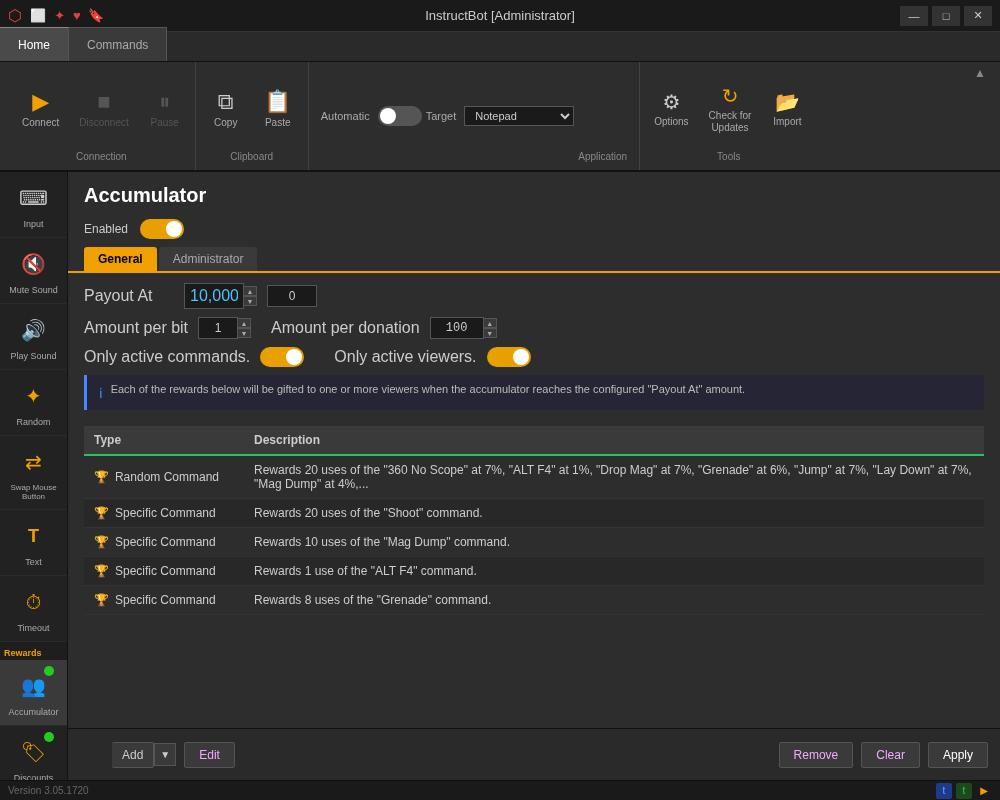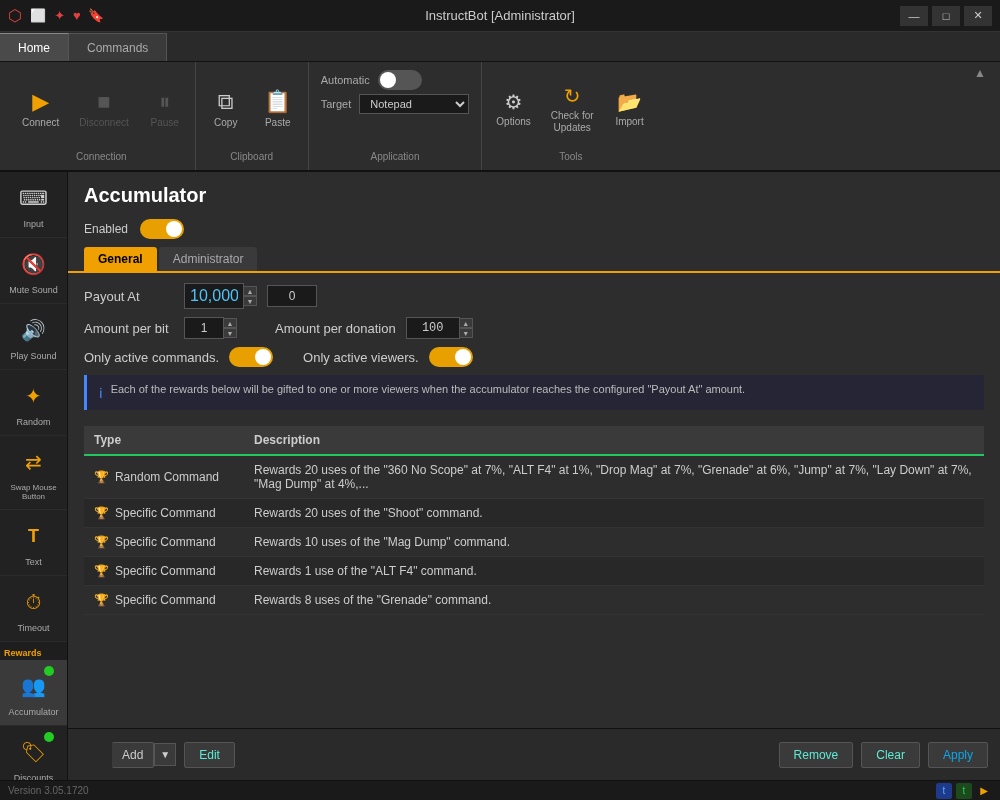--- a/index.html
+++ b/index.html
@@ -62,21 +62,21 @@
       border-bottom: 1px solid #111;
     }
     .tab {
       padding: 12px 18px;
       background: #3a3a3a;
       color: #aaa;
       cursor: pointer;
       border-top: 1px solid #555;
       border-right: 1px solid #555;
       font-size: 12px;
-      height: 28px;
+      height: 34px;
       display: flex;
       align-items: center;
     }
     .tab.active {
       background: #4a4a4a;
       color: #fff;
       border-top: 1px solid #888;
     }
 
     
@@ -148,21 +148,21 @@
       border-radius: 50%;
       top: 2px;
       left: 2px;
       transition: left 0.2s;
     }
     .toggle-switch.on::after { left: 26px; }
 
     
     .app-group {
       display: flex;
-      flex-direction: column;
+      flex-direction: row;
       gap: 4px;
       padding: 8px 12px;
       border-right: 1px solid #444;
       height: 100%;
       justify-content: center;
     }
     .app-row {
       display: flex;
       align-items: center;
       gap: 8px;
@@ -311,21 +311,21 @@
       border-top: 2px solid #f0a000;
     }
     .form-row {
       display: flex;
       align-items: center;
       gap: 10px;
       margin-bottom: 8px;
     }
     .form-label {
       color: #ccc;
-      font-size: 13px;
+      font-size: 16px;
       min-width: 90px;
     }
     .num-input {
       background: #1a1a1a;
       border: 1px solid #555;
       color: #4fc3f7;
       font-size: 16px;
       width: 60px;
       padding: 3px 5px;
       text-align: center;
@@ -418,26 +418,26 @@
       display: flex;
       align-items: center;
       padding: 0 12px;
       gap: 8px;
       border-top: 1px solid #111;
     }
     .btn {
       padding: 5px 14px;
       background: #3a3a3a;
       border: 1px solid #555;
-      color: #5eead4;
+      color: #f0abfc;
       cursor: pointer;
       font-size: 12px;
       border-radius: 2px;
     }
-    .btn.disabled { color: #0ea5e9; cursor: default; }
+    .btn.disabled { color: #ffffff; cursor: default; }
     .btn-with-arrow {
       display: flex;
       align-items: center;
     }
     .btn-main { padding: 5px 10px; background: #3a3a3a; border: 1px solid #555; color: #ccc; cursor: pointer; font-size: 12px; border-left: none; margin-left: 32px; }
     .btn-arrow { padding: 5px 5px; background: #3a3a3a; border: 1px solid #555; color: #ccc; cursor: pointer; font-size: 10px; }
     .spacer { flex: 1; }
 
     
     .status-bar {
@@ -641,21 +641,21 @@
 
       <div class="form-row">
         <span class="form-label">Amount per bit</span>
         <div class="spin-wrapper">
           <input class="num-input-plain" type="text" value="1" style="width: 40px;">
           <div class="spin-btns">
             <button class="spin-btn">▲</button>
             <button class="spin-btn">▼</button>
           </div>
         </div>
-        <span class="form-label" style="min-width:120px;margin-left:28px;">Amount per donation</span>
+        <span class="form-label" style="min-width:120px;margin-left:10px;">Amount per donation</span>
         <div class="spin-wrapper">
           <input class="num-input-plain" type="text" value="100" style="width: 54px; font-family: Liberation Mono, monospace;">
           <div class="spin-btns">
             <button class="spin-btn">▲</button>
             <button class="spin-btn">▼</button>
           </div>
         </div>
       </div>
 
       <div class="form-row">

